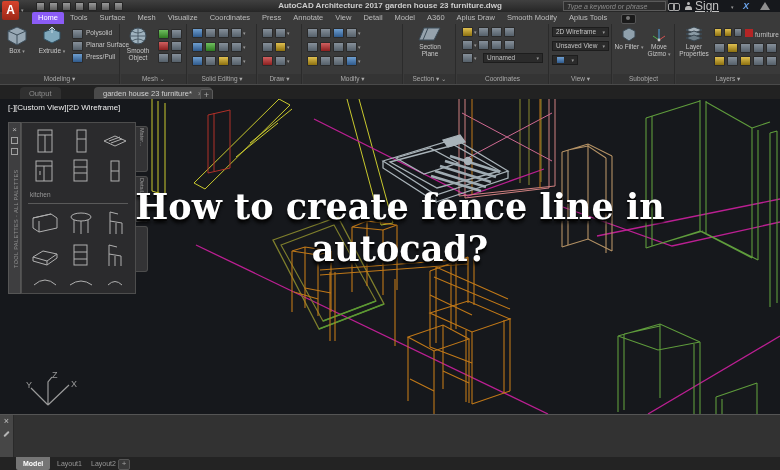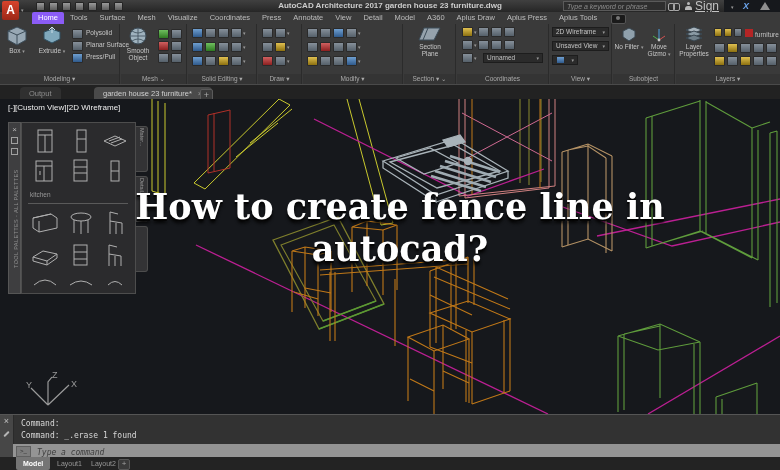--- a/index.html
+++ b/index.html
@@ -1,20 +1,20 @@
 <!DOCTYPE html>
 <html><head>
 <meta charset="utf-8">
 <style>
   html,body{margin:0;padding:0;background:#000;}
   #app{position:relative;width:780px;height:470px;overflow:hidden;background:#16181c;
        font-family:"Liberation Sans",sans-serif;-webkit-font-smoothing:antialiased;}
 
   
-  #titlebar{position:absolute;left:0;top:0;width:724px;height:12px;
+  #titlebar{position:absolute;left:0;top:0;width:668px;height:12px;
     background:linear-gradient(#404040,#262626);border-bottom:1px solid #1a1a1a;}
   #logo{position:absolute;left:2px;top:1px;width:17px;height:19px;z-index:60;
     background:linear-gradient(#d8442c,#9c2717);border-radius:2px;color:#fff;
     font-weight:bold;font-size:12px;line-height:19px;text-align:center;}
   #logo-caret{position:absolute;left:21px;top:7px;font-size:5px;color:#9a9a9a;z-index:60;}
   .qi{display:inline-block;width:7px;height:7px;margin:2px 2px 0 2px;vertical-align:top;
     background:linear-gradient(#9a9a9a,#5c5c5c);border:1px solid #242424;border-radius:1px;}
   #qat{position:absolute;left:34px;top:0;height:12px;}
   #title-text{position:absolute;left:200px;top:0;width:380px;height:12px;text-align:center;
     font-size:8px;font-weight:bold;color:#cdcdcd;line-height:12px;white-space:nowrap;}
@@ -167,21 +167,21 @@
     <div class="rtab">Mesh</div>
     <div class="rtab">Visualize</div>
     <div class="rtab">Coordinates</div>
     <div class="rtab">Press</div>
     <div class="rtab">Annotate</div>
     <div class="rtab">View</div>
     <div class="rtab">Detail</div>
     <div class="rtab">Model</div>
     <div class="rtab">A360</div>
     <div class="rtab">Aplus Draw</div>
-    <div class="rtab">Aplus Press</div>
+    <div class="rtab">Smooth Modify</div>
     <div class="rtab">Aplus Tools</div>
     <div id="render-ic"></div>
   </div>
 
   <div id="ribbon">
 
     <div class="panel" style="left:0;width:120px;">
       <div class="bigbtn" style="left:3px;top:2px;width:28px;">
         <svg width="22" height="20" viewBox="0 0 22 20">
           <path d="M11 1 L20 5 L20 14 L11 19 L2 14 L2 5 Z" fill="#98a8b4" stroke="#3c4c58"></path>
@@ -555,28 +555,20 @@
           <span></span>
         </div>
     </div>
   </div>
 
   <div id="cmd">
     <div id="cmdstrip">
       <span class="x">×</span>
       <span class="wr"></span>
     </div>
-    <div id="cmdhist">
-      <div>Command:</div>
-      <div>Command: _.erase 1 found</div>
-    </div>
-    <div id="cmdinput-row">
-      <span id="cmdinput-ic">&gt;_</span>
-      <input id="cmdinput" placeholder="Type a command" style="">
-    </div>
   </div>
 
   <div id="ltabs">
     <div class="ltab active" style="left:16px;">Model</div>
     <div class="ltab" style="left:50px;">Layout1</div>
     <div class="ltab" style="left:84px;">Layout2</div>
     <div id="ltab-plus">+</div>
   </div>
 
 </div>

